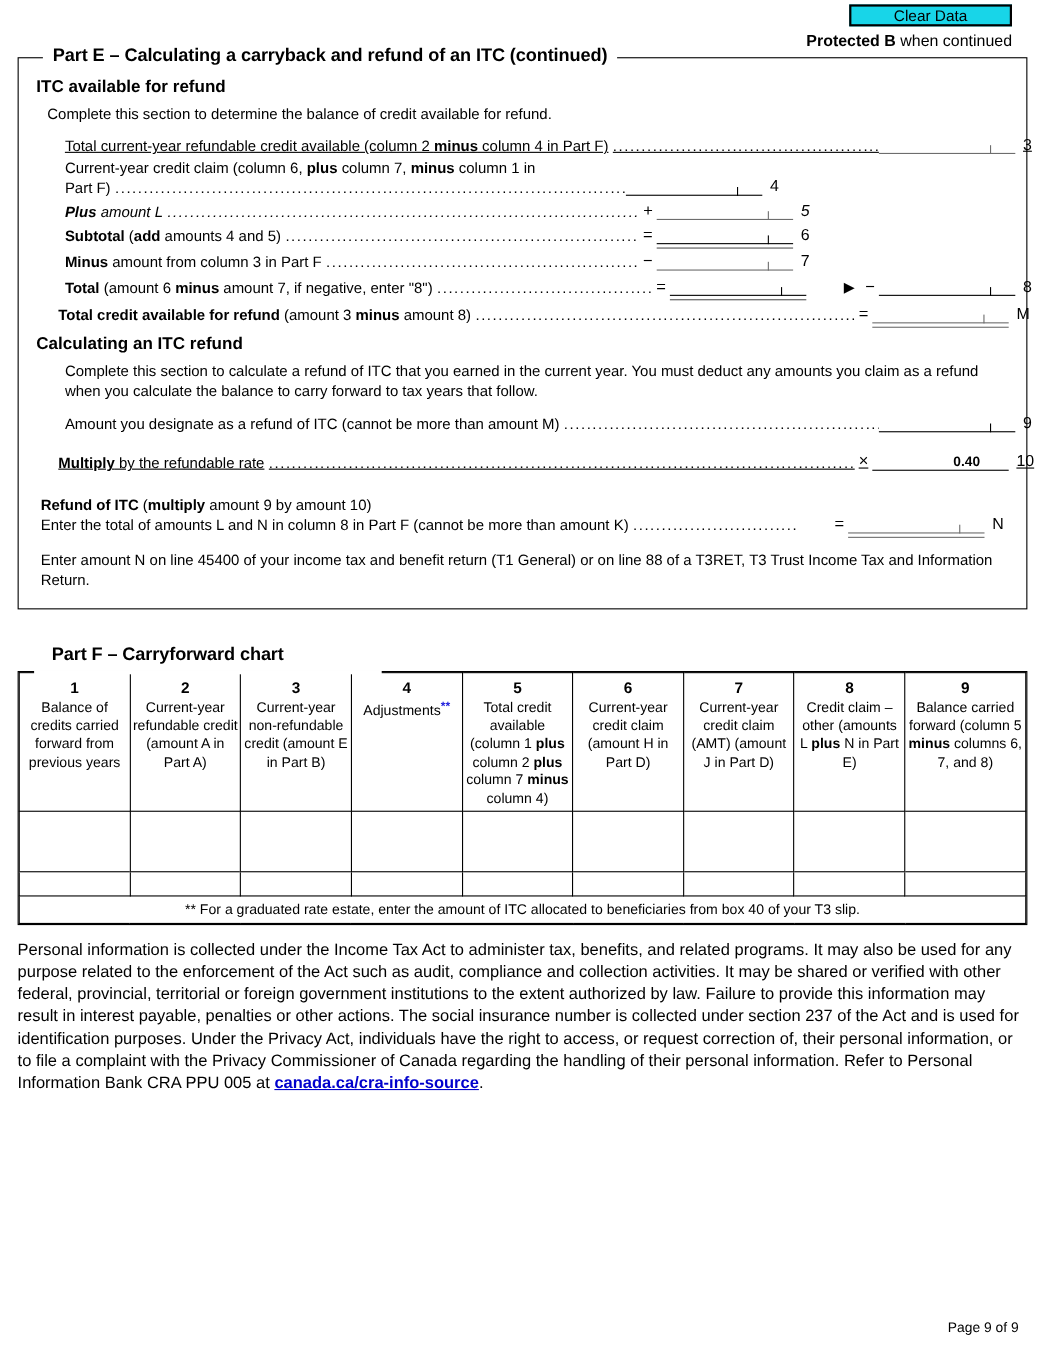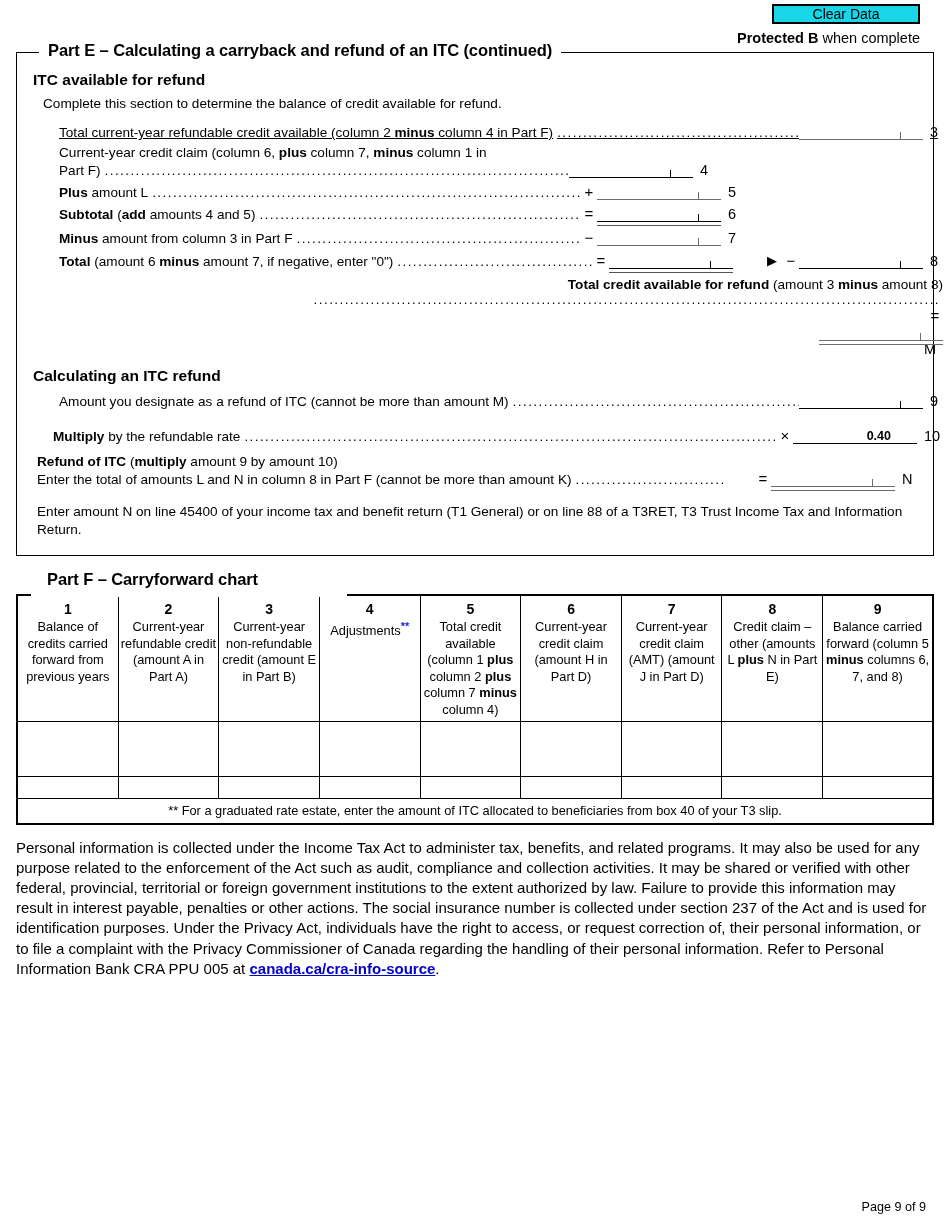--- a/index.html
+++ b/index.html
@@ -159,21 +159,21 @@
   }
 </style>
 </head>
 <body>
 
 <div class="page">
 
   <div class="topbar">
     <button class="clear-data-btn">Clear Data</button>
     <div class="protected-b">
-      <b>Protected B</b><span> when complete</span>
+      <b>Protected B</b><span> when continued</span>
     </div>
   </div>
 
   <div class="part-box" style="padding:14px 12px 10px 14px;">
     <div class="part-legend">Part E – Calculating a carryback and refund of an ITC (continued)</div>
 
     <div class="h-sub" style="margin:4px 0 6px 2px;">ITC available for refund</div>
 
     <div class="body-txt" style="margin:0 0 10px 12px;">Complete this section to determine the balance of credit available for refund.</div>
 
@@ -200,21 +200,21 @@
         <span class="field dark" style="width:124px;">
           <span class="rule"></span>
             <span class="tick"></span>
           <span class="val"></span>
         </span>
         <span class="linelbl">4</span>
         <span style="flex:0 0 202px;"></span>
       </div>
     </div>
 
-    <div class="calcrow" style="margin:0 0 5px 28px;">
+    <div class="calcrow" style="margin:0 0 5px 28px;font-style:italic;">
       <span class="lbl">
         <b>Plus</b><span> amount L</span>
       </span>
       <span class="leader">..........................................................................................................</span>
       <span class="op">+</span>
       <span class="field" style="width:124px;">
         <span class="rule"></span>
           <span class="tick"></span>
         <span class="val"></span>
       </span>
@@ -247,67 +247,68 @@
         <span class="rule"></span>
           <span class="tick"></span>
         <span class="val"></span>
       </span>
       <span class="linelbl">7</span>
       <span style="flex:0 0 202px;"></span>
     </div>
 
     <div class="calcrow" style="margin:0 0 8px 28px;">
       <span class="lbl">
-        <b>Total</b><span> (amount 6 </span><b>minus</b><span> amount 7, if negative, enter "0")</span>
+        <b>Total</b><span> (amount 6 </span><b>minus</b><span> amount 7, if negative, enter "8")</span>
       </span>
       <span class="leader">.....................................................................................</span>
       <span class="op">=</span>
       <span class="field dark dbl" style="width:124px;">
         <span class="rule"></span>
           <span class="tick"></span>
       </span>
       <span class="arrow" style="padding-left:34px;">▶</span>
       <span class="op">−</span>
       <span class="field dark" style="width:124px;">
         <span class="rule"></span>
           <span class="tick"></span>
         <span class="val"></span>
       </span>
       <span class="linelbl">8</span>
     </div>
 
-    <div class="calcrow" style="margin:0 0 10px 22px;flex-direction:column;">
+    <div class="calcrow" style="margin:0 0 10px 22px;">
       <span class="lbl">
         <b>Total credit available for refund</b><span> (amount 3 </span><b>minus</b><span> amount 8)</span>
       </span>
       <span class="leader">.........................................................................................................................</span>
       <span class="op">=</span>
       <span class="field dbl" style="width:124px;">
         <span class="rule"></span>
           <span class="tick"></span>
         <span class="val"></span>
       </span>
       <span class="linelbl">M</span>
     </div>
 
     <div class="h-sub" style="margin:0 0 7px 2px;">Calculating an ITC refund</div>
 
+    <div class="body-txt" style="margin:0 14px 11px 28px;">Complete this section to calculate a refund of ITC that you earned in the current year. You must deduct any amounts you claim as a refund when you calculate the balance to carry forward to tax years that follow.</div>
 
     <div class="calcrow" style="margin:0 0 18px 28px;">
       <span class="lbl">Amount you designate as a refund of ITC (cannot be more than amount M)</span>
       <span class="leader">..............................................................................</span>
       <span class="field dark" style="width:124px;">
         <span class="rule"></span>
           <span class="tick"></span>
         <span class="val"></span>
       </span>
       <span class="linelbl">9</span>
     </div>
 
-    <div class="calcrow" style="margin:0 0 10px 22px;">
+    <div class="calcrow" style="margin:0 0 24px 22px;text-decoration:underline;">
       <span class="lbl">
         <b>Multiply</b><span> by the refundable rate</span>
       </span>
       <span class="leader">............................................................................................................................................</span>
       <span class="op">×</span>
       <span class="field dark" style="width:124px;">
         <span class="rule"></span>
         <span class="val">0.40</span>
       </span>
       <span class="linelbl">10</span>
@@ -326,21 +327,21 @@
             <span class="tick"></span>
           <span class="val"></span>
         </span>
         <span class="linelbl">N</span>
       </div>
     </div>
 
     <div class="body-txt" style="margin:16px 10px 6px 6px;">Enter amount N on line 45400 of your income tax and benefit return (T1 General) or on line 88 of a T3RET, T3 Trust Income Tax and Information Return.</div>
   </div>
 
-  <div class="part-box" style="border:none; margin-top:14px; position:relative; padding-top:12px;">
+  <div class="part-box" style="border:none; margin-top:32px; position:relative; padding-top:12px;">
     <div class="part-legend" style="top:0px; left:22px; z-index:3;">Part F – Carryforward chart</div>
     <div style="border:1.4px solid #000; border-top:1.4px solid #000; margin-top:12px; padding:0;position:relative;">
       <div style="position:absolute;top:-1.4px;left:14px;width:316px;height:3px;background:#fff;"></div>
 
       <table class="cf">
         <thead>
           <tr>
             <th style="width:11.0%;">
               <span class="num">1</span>
               <span>Balance of credits carried forward from previous years</span>

